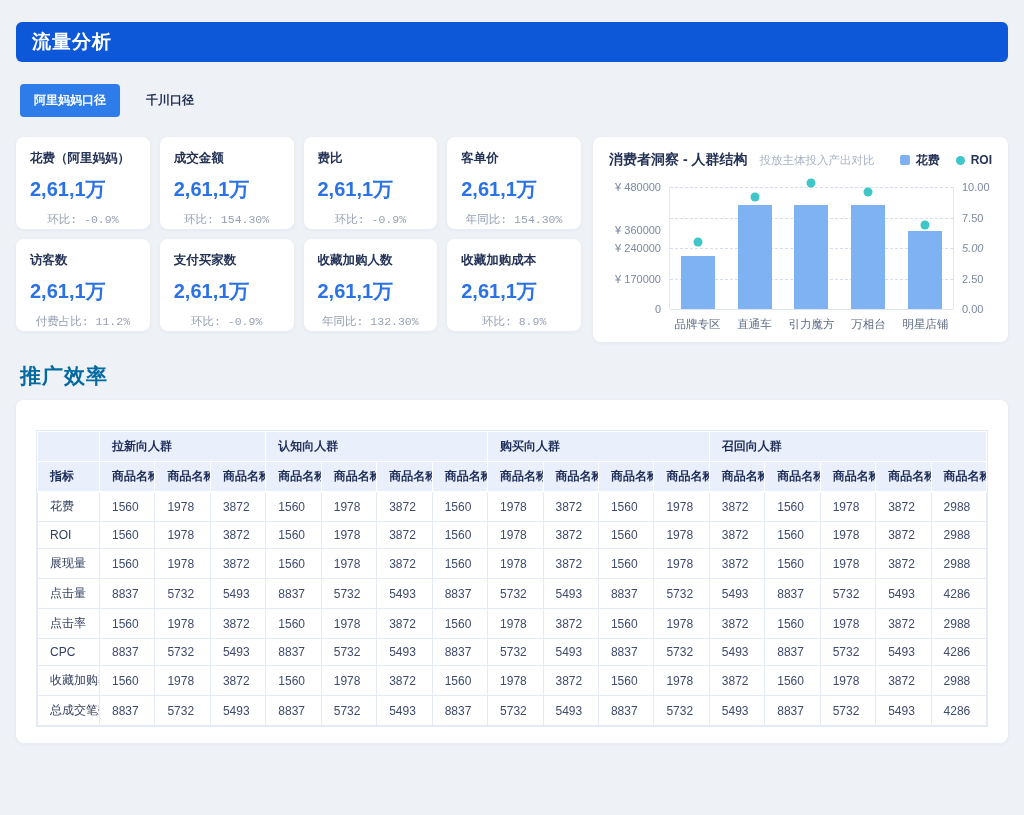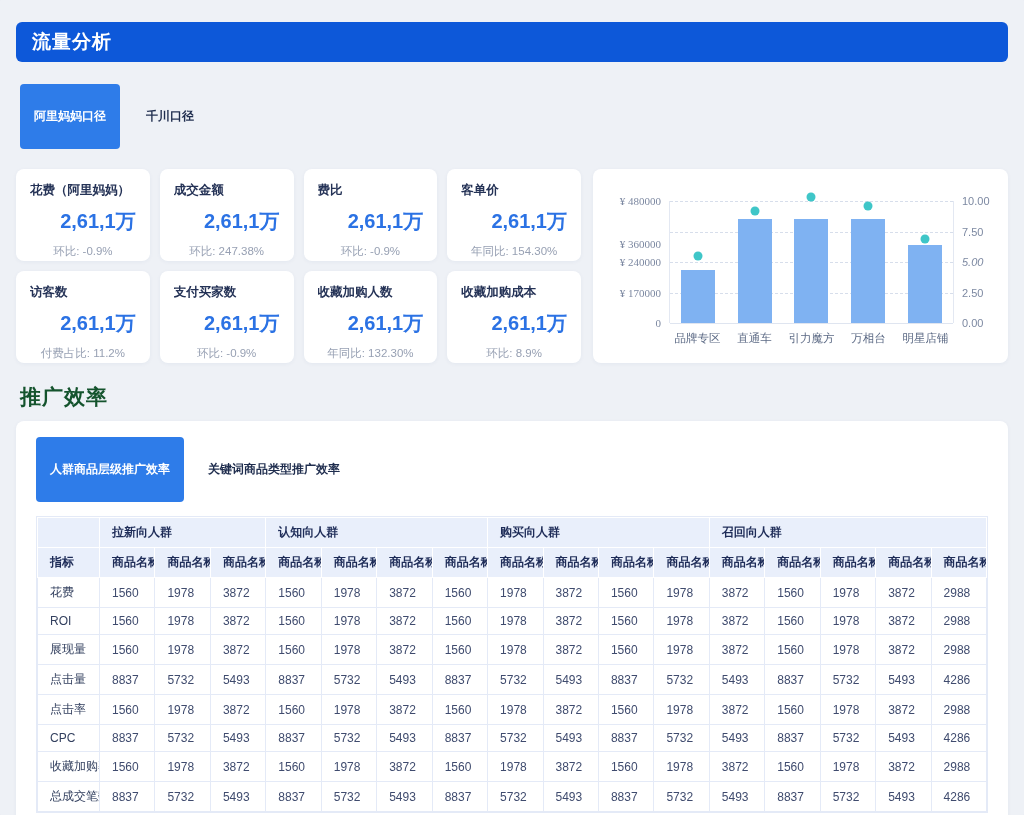--- a/index.html
+++ b/index.html
@@ -9,59 +9,59 @@
 
   
   .banner { margin:22px 16px 0; height:40px; background:#0d58d9; border-radius:6px;
             display:flex; align-items:center; padding:0 16px; }
   .banner h1 { color:#fff; font-size:19px; font-weight:bold; letter-spacing:1px; }
 
   
   .scope-tabs { margin:22px 16px 0 20px; display:flex; align-items:center; gap:26px; }
   .tab-btn { font-size:12px; font-weight:bold; color:#1f2d4e; cursor:pointer; background:none; border:none;
              font-family:inherit; }
-  .tab-btn.active { background:#2e7ce9; color:#fff; padding:24px 14px; border-radius:4px; }
+  .tab-btn.active { background:#2e7ce9; color:#fff; padding:8px 14px; border-radius:4px; }
 
   
   .main-row { display:flex; gap:12px; margin:20px 16px 0; }
   .kpi-grid { width:565px; display:grid; grid-template-columns:repeat(4,1fr); grid-auto-rows:92px; gap:10px; }
   .kpi-card { background:#fff; border-radius:8px; padding:13px 14px; box-shadow:0 1px 4px rgba(23,52,120,.05); }
   .kpi-title { font-size:12.5px; font-weight:bold; color:#243256; white-space:nowrap; overflow:hidden; }
-  .kpi-value { font-size:20px; font-weight:bold; color:#2b72e4; text-align:right; margin-top:9px; }
-  .kpi-sub { font-size:11.5px; color:#97a0b3; text-align:center; margin-top:9px; }
+  .kpi-value { font-size:20px; font-weight:bold; color:#2b72e4; text-align:left; margin-top:9px; }
+  .kpi-sub { font-size:11.5px; color:#97a0b3; text-align:center; margin-top:9px;font-family:Liberation Mono, monospace; }
 
   
   .insight { flex:1; background:#fff; border-radius:8px; padding:14px 16px 10px; box-shadow:0 1px 4px rgba(23,52,120,.05); }
   .insight-header { display:flex; align-items:center; }
   .insight-title { font-size:14px; font-weight:bold; color:#243256; }
   .insight-subtitle { font-size:11.5px; color:#a8b2c7; margin-left:12px; }
   .legend { margin-left:auto; display:flex; align-items:center; gap:16px; }
   .legend-item { display:flex; align-items:center; gap:6px; font-size:12px; font-weight:bold; color:#243256; }
   .legend-swatch.square { width:10px; height:10px; border-radius:2px; }
   .legend-swatch.circle { width:9px; height:9px; border-radius:50%; }
 
   .chart-body { display:flex; margin-top:18px; }
-  .axisL { width:60px; position:relative; height:122px;font-family:Liberation Serif, serif; }
+  .axisL { width:60px; position:relative; height:122px; }
   .axisL .tick { position:absolute; right:8px; font-size:11px; color:#7c88a1; transform:translateY(-50%); white-space:nowrap; }
   .axisR { width:38px; position:relative; height:122px; }
   .axisR .tick { position:absolute; left:8px; font-size:11px; color:#7c88a1; transform:translateY(-50%); }
   .plotcol { flex:1; }
   .plot { position:relative; height:122px; border-left:1px solid #e3e8f2; border-right:1px solid #e3e8f2; overflow:visible; }
   .gridline { position:absolute; left:0; right:0; border-top:1px dashed #d7deeb; }
   .gridline.base { border-top:1px solid #dfe5f0; }
   .slots { position:absolute; left:0; right:0; top:0; bottom:0; display:flex; }
   .slot { flex:1; position:relative; }
   .bar { position:absolute; bottom:0; left:50%; transform:translateX(-50%); width:34px; background:#7fb2f2; }
   .dot { position:absolute; left:50%; width:9px; height:9px; border-radius:50%; background:#3fc6c8;
          transform:translate(-50%,50%); }
   .cats { display:flex; margin-top:8px; }
   .cat { flex:1; text-align:center; font-size:11.5px; color:#5c6a85; white-space:nowrap; }
 
   
-  .promo-heading { margin:20px 0 0 20px; font-size:21px; font-weight:bold; color:#14532d; letter-spacing:1px; }
+  .promo-heading { margin:20px 0 0 20px; font-size:21px; font-weight:bold; color:#0369a1; letter-spacing:1px; }
   .promo-card { margin:10px 16px 0; background:#fff; border-radius:8px; padding:16px 20px; box-shadow:0 1px 4px rgba(23,52,120,.05); }
   .promo-tabs { display:flex; align-items:center; gap:24px; }
 
   .table-wrap { margin-top:14px; border:1px solid #e4eaf7; }
   table { width:100%; border-collapse:collapse; table-layout:fixed; }
   th { background:#e9effb; border:1px solid #fff; font-size:12px; font-weight:bold; color:#1e2c58;
        text-align:left; padding:6px 4px 6px 12px; white-space:nowrap; overflow:hidden; }
   td { border:1px solid #e4eaf7; font-size:12px; color:#3f4b6e; padding:6px 4px 6px 12px; white-space:nowrap; overflow:hidden; }
   td.row-label { color:#33405f; }
   col.idx { width:62px; }
@@ -83,21 +83,21 @@
   <div class="main-row">
     <div class="kpi-grid">
         <div class="kpi-card">
           <div class="kpi-title">花费（阿里妈妈）</div>
           <div class="kpi-value">2,61,1万</div>
           <div class="kpi-sub">环比: -0.9%</div>
         </div>
         <div class="kpi-card">
           <div class="kpi-title">成交金额</div>
           <div class="kpi-value">2,61,1万</div>
-          <div class="kpi-sub">环比: 247.38%</div>
+          <div class="kpi-sub">环比: 154.30%</div>
         </div>
         <div class="kpi-card">
           <div class="kpi-title">费比</div>
           <div class="kpi-value">2,61,1万</div>
           <div class="kpi-sub">环比: -0.9%</div>
         </div>
         <div class="kpi-card">
           <div class="kpi-title">客单价</div>
           <div class="kpi-value">2,61,1万</div>
           <div class="kpi-sub">年同比: 154.30%</div>
@@ -118,20 +118,34 @@
           <div class="kpi-sub">年同比: 132.30%</div>
         </div>
         <div class="kpi-card">
           <div class="kpi-title">收藏加购成本</div>
           <div class="kpi-value">2,61,1万</div>
           <div class="kpi-sub">环比: 8.9%</div>
         </div>
       </div>
 
     <div class="insight">
+      <div class="insight-header">
+        <span class="insight-title">消费者洞察 - 人群结构</span>
+        <span class="insight-subtitle">投放主体投入产出对比</span>
+        <div class="legend">
+            <div class="legend-item">
+              <span class="legend-swatch square" style="background: rgb(127, 178, 242);"></span>
+              <span>花费</span>
+            </div>
+            <div class="legend-item">
+              <span class="legend-swatch circle" style="background: rgb(63, 198, 200);"></span>
+              <span>ROI</span>
+            </div>
+          </div>
+      </div>
       <div class="chart-body">
         <div class="axisL">
             <div class="tick" style="top: 0%;">¥ 480000</div>
             <div class="tick" style="top: 25%; margin-top: 12px;">¥ 360000</div>
             <div class="tick" style="top: 50%;">¥ 240000</div>
             <div class="tick" style="top: 75%;">¥ 170000</div>
             <div class="tick" style="top: 100%;">0</div>
           </div>
         <div class="plotcol">
           <div class="plot">
@@ -178,24 +192,20 @@
             <div class="tick" style="top: 75%;">2.50</div>
             <div class="tick" style="top: 100%;">0.00</div>
           </div>
       </div>
     </div>
   </div>
 
   <h2 class="promo-heading">推广效率</h2>
 
   <div class="promo-card">
-    <div class="promo-tabs">
-      <button class="tab-btn active">人群商品层级推广效率</button>
-      <button class="tab-btn">关键词商品类型推广效率</button>
-    </div>
     <div class="table-wrap">
       <table>
         <colgroup>
             <col class="idx">
             <col>
             <col>
             <col>
             <col>
             <col>
             <col>

